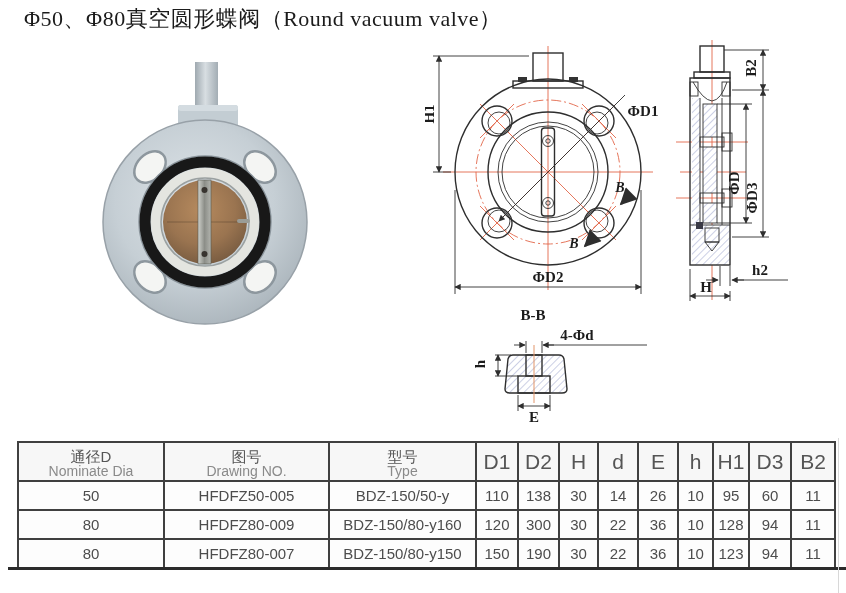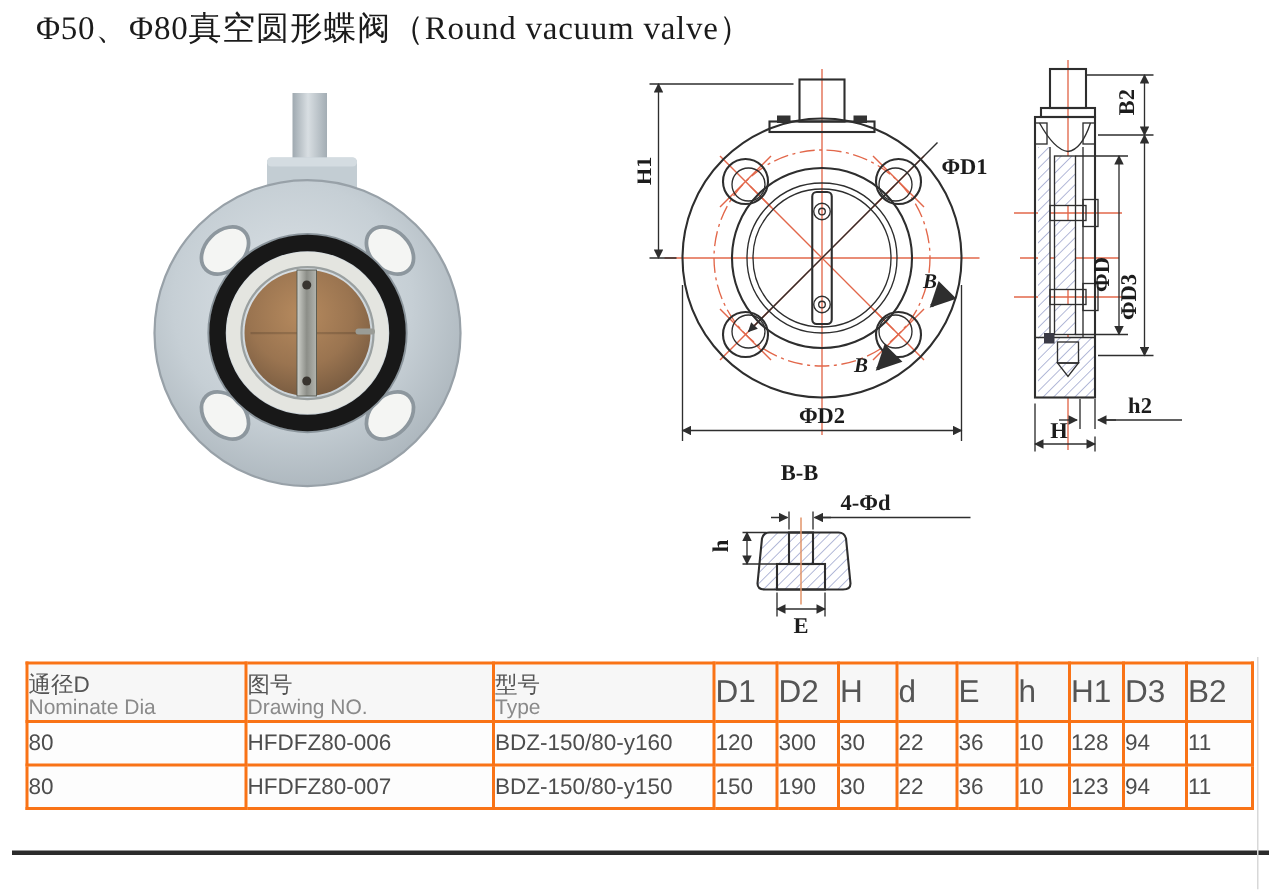--- a/index.html
+++ b/index.html
@@ -16,21 +16,21 @@
   svg text.dim-sm{font-family:"Liberation Serif",serif;font-size:14px;font-weight:700;fill:#1c1c1c;}
   svg .ol{stroke:#2e2e2e;stroke-width:1.4;fill:none;}
   svg .thin{stroke:#2e2e2e;stroke-width:.9;fill:none;}
   svg .red{stroke:#e2674a;stroke-width:.9;fill:none;}
   svg .dimln{stroke:#2e2e2e;stroke-width:.9;fill:none;}
   svg .thick{stroke:#1c1c1c;stroke-width:2.4;fill:none;}
 
   
   #spec-table{left:17px;top:441px;width:817px;border-collapse:collapse;table-layout:fixed;
               color:#4d4d4d;background:#fdfdfd;}
-  #spec-table td{border:2px solid #f97316;padding:0;overflow:hidden;}
+  #spec-table td{border:2px solid #404040;text-align:center;padding:0;overflow:hidden;}
   #spec-table tr.hdr td{height:37px;background:#f7f7f7;}
   #spec-table tr.row td{height:27px;font-size:15px;}
   .h-zh{display:block;font-size:15px;color:#555;line-height:17px;margin-top:2px;}
   .h-en{display:block;font-size:14px;color:#8a8a8a;line-height:12px;}
   .h-dim{font-size:21px;color:#555;}
   td.type-cell{text-align:left;padding-left:12px;}
   #bottom-rule{left:8px;top:567px;width:838px;height:3px;background:#2b2b2b;}
   #page-edge{left:838px;top:438px;width:1px;height:155px;background:#d8d8d8;}
 </style>
 </head>
@@ -289,22 +289,36 @@
     <td class="h-dim">D2</td>
     <td class="h-dim">H</td>
     <td class="h-dim">d</td>
     <td class="h-dim">E</td>
     <td class="h-dim">h</td>
     <td class="h-dim">H1</td>
     <td class="h-dim">D3</td>
     <td class="h-dim">B2</td>
   </tr>
   <tr class="row">
+    <td>50</td>
+    <td>HFDFZ50-005</td>
+    <td class="type-cell">BDZ-150/50-y</td>
+    <td>110</td>
+    <td>138</td>
+    <td>30</td>
+    <td>14</td>
+    <td>26</td>
+    <td>10</td>
+    <td>95</td>
+    <td>60</td>
+    <td>11</td>
+  </tr>
+  <tr class="row">
     <td>80</td>
-    <td>HFDFZ80-006</td>
+    <td>HFDFZ80-009</td>
     <td class="type-cell">BDZ-150/80-y160</td>
     <td>120</td>
     <td>300</td>
     <td>30</td>
     <td>22</td>
     <td>36</td>
     <td>10</td>
     <td>128</td>
     <td>94</td>
     <td>11</td>

